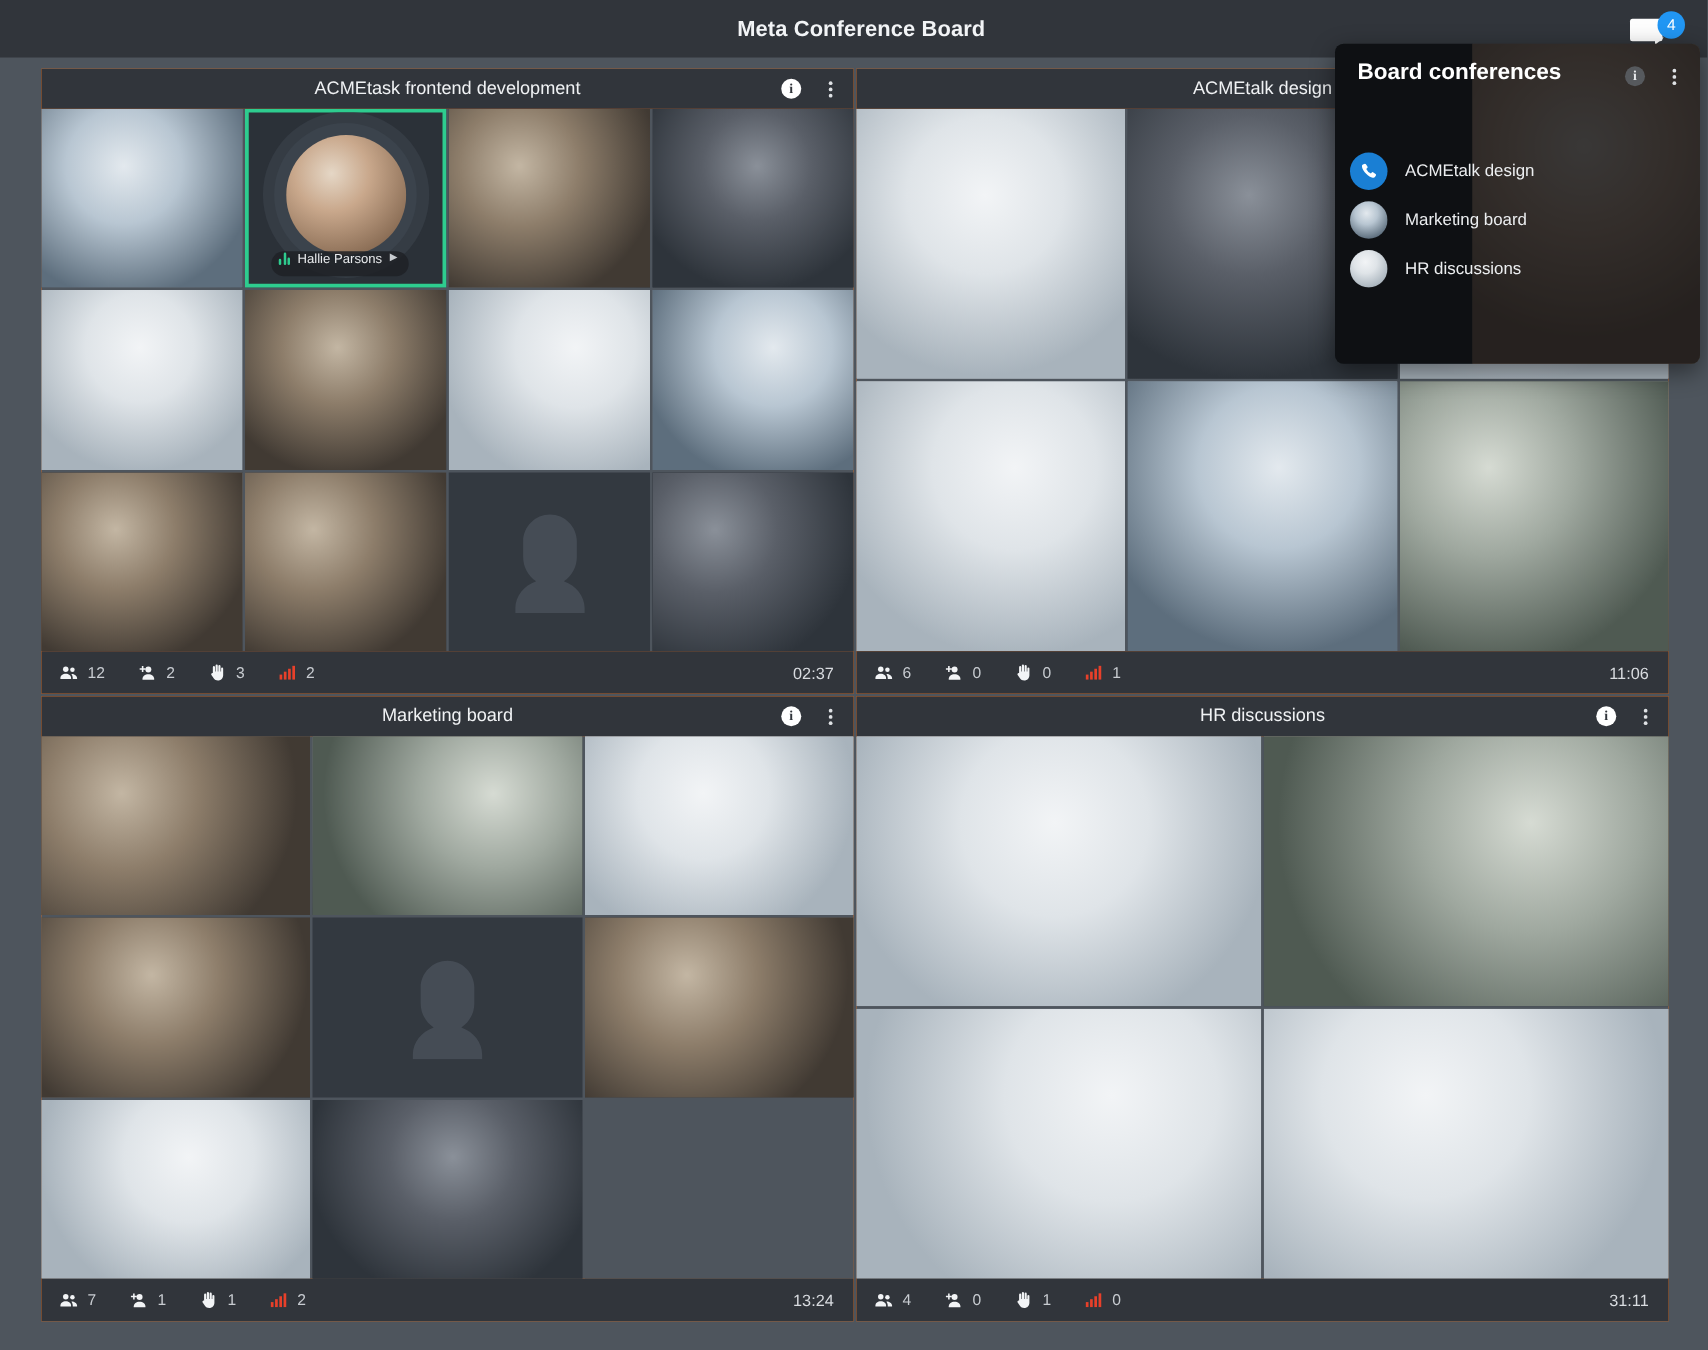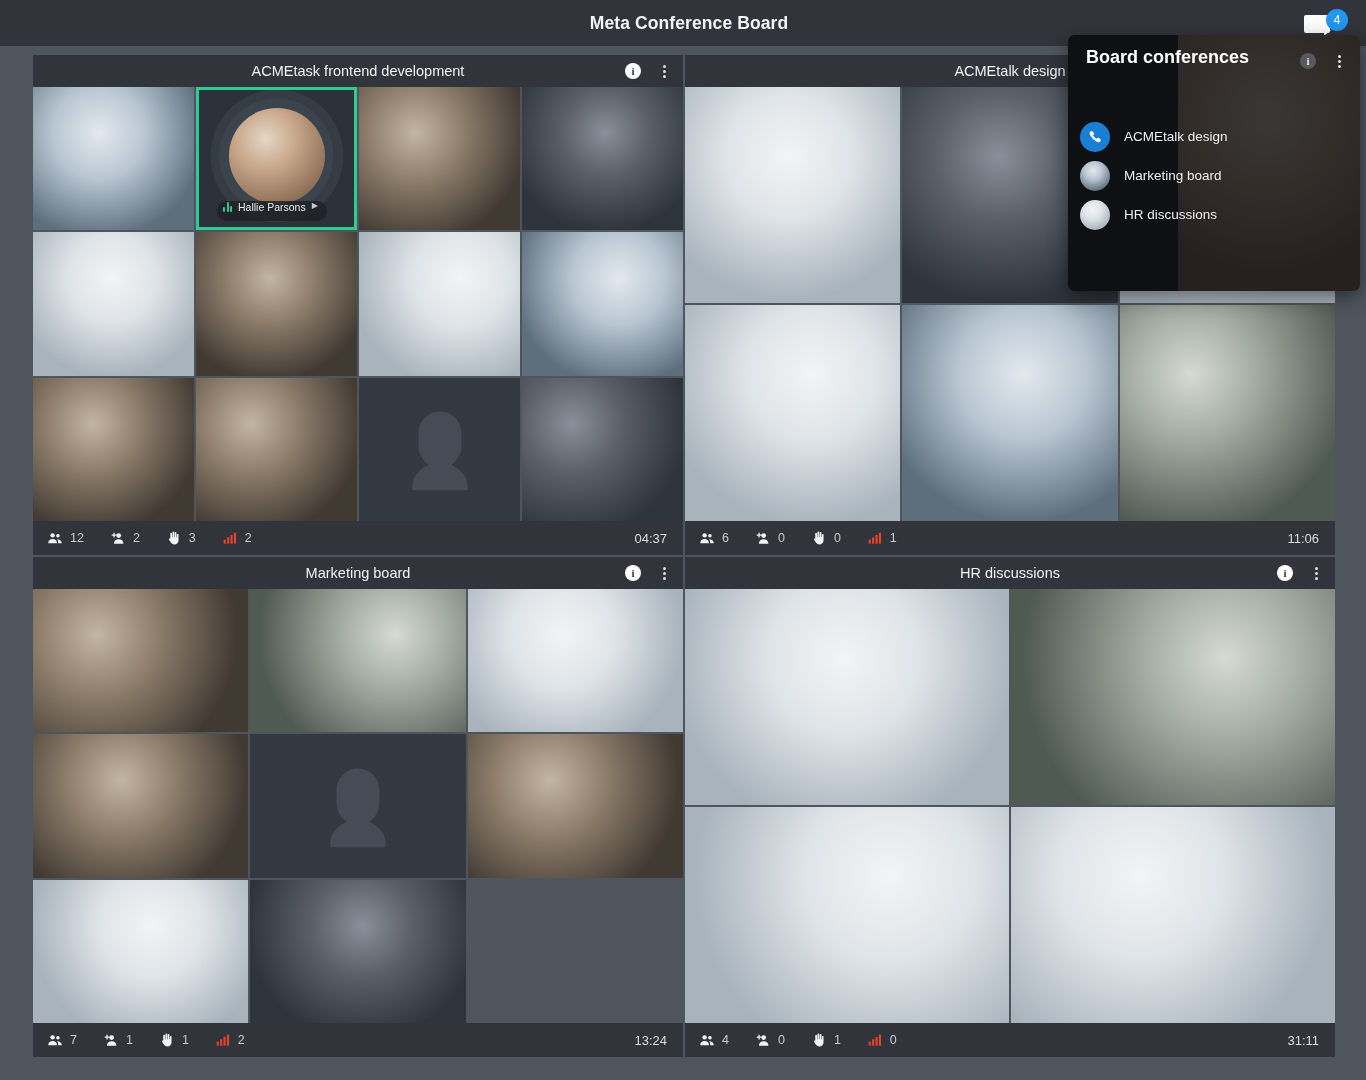--- a/index.html
+++ b/index.html
@@ -293,21 +293,21 @@
         </div>
         <div class="stat">
           <svg class="ic" viewBox="0 0 24 24">
             <rect x="2.5" y="14.5" width="3.2" height="6" fill="#e8402a"></rect>
             <rect x="7.6" y="11" width="3.2" height="9.5" fill="#e8402a"></rect>
             <rect x="12.7" y="7.5" width="3.2" height="13" fill="#e8402a"></rect>
             <rect x="17.8" y="4" width="3.2" height="16.5" fill="#e8402a"></rect>
           </svg>
           <span class="num">2</span>
         </div>
-        <div class="foot-time">04:37</div>
+        <div class="foot-time">02:37</div>
       </div>
     </div>
     <div class="panel">
       <div class="panel-head">
         <div class="panel-title">ACMEtalk design</div>
         <div class="panel-head-actions">
           <div class="info-icon">i</div>
           <div class="more-icon">
             <i></i>
             <i></i>

